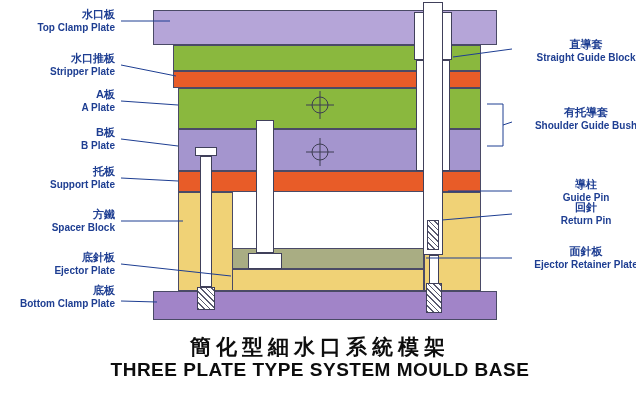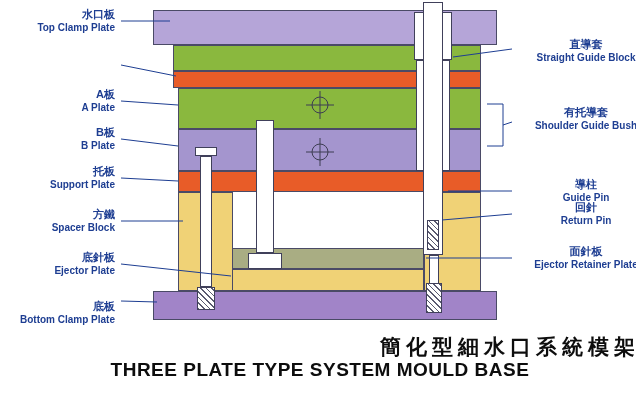--- a/index.html
+++ b/index.html
@@ -8,21 +8,21 @@
   .plate{position:absolute;border:1px solid var(--outline,#4a4a66);box-sizing:border-box;}
   .pin{position:absolute;background:#fff;border:1px solid #40405a;box-sizing:border-box;}
   .hatch{background-image:repeating-linear-gradient(45deg,#5a5a70 0,#5a5a70 1px,transparent 1px,transparent 4px);}
   .overlay{position:absolute;left:0;top:0;pointer-events:none;}
   .lbl{position:absolute;color:var(--label_text,#1e3e92);line-height:13px;}
   .lbl.left{right:521px;width:115px;text-align:right;}
   .lbl.right{left:516px;width:124px;text-align:center;white-space:nowrap;margin-left:8px;}
   .lbl .zh{font-size:11px;font-weight:bold;}
   .lbl .en{font-size:10px;font-weight:bold;}
   .title{position:absolute;left:0;width:640px;text-align:center;color:#0d0d0d;font-weight:bold;}
-  .title.zh-t{top:333px;font-size:21px;letter-spacing:5px;text-align:right;}
+  .title.zh-t{top:333px;font-size:21px;letter-spacing:5px;}
   .title.en-t{top:359px;font-size:19px;letter-spacing:0.5px;}
 </style>
 </head>
 <body>
 
 <div class="stage">
 
   <div class="plate" style="left:153px;top:10px;width:344px;height:35px;background:var(--top_clamp)"></div>
   <div class="plate" style="left:173px;top:45px;width:308px;height:26px;background:var(--stripper_green)"></div>
   <div class="plate" style="left:173px;top:71px;width:308px;height:17px;background:var(--band_orange)"></div>
@@ -75,41 +75,45 @@
       <circle cx="320" cy="152" r="8"></circle>
       <line x1="306" y1="152" x2="334" y2="152"></line>
       <line x1="320" y1="138" x2="320" y2="166"></line>
     </g>
   </svg>
 
   <div class="lbl left" style="top:8px">
     <div class="zh">水口板</div>
     <div class="en">Top Clamp Plate</div>
   </div>
+  <div class="lbl left" style="top:52px">
+    <div class="zh">水口推板</div>
+    <div class="en">Stripper Plate</div>
+  </div>
   <div class="lbl left" style="top:88px">
     <div class="zh">A板</div>
     <div class="en">A Plate</div>
   </div>
   <div class="lbl left" style="top:165px">
     <div class="zh">托板</div>
     <div class="en">Support Plate</div>
   </div>
   <div class="lbl left" style="top:126px">
     <div class="zh">B板</div>
     <div class="en">B Plate</div>
   </div>
   <div class="lbl left" style="top:251px">
     <div class="zh">底針板</div>
     <div class="en">Ejector Plate</div>
   </div>
   <div class="lbl left" style="top:208px">
     <div class="zh">方鐵</div>
     <div class="en">Spacer Block</div>
   </div>
-  <div class="lbl left" style="top:300px">
+  <div class="lbl left" style="top:284px">
     <div class="zh">底板</div>
     <div class="en">Bottom Clamp Plate</div>
   </div>
 
   <div class="lbl right" style="top:38px">
     <div class="zh">直導套</div>
     <div class="en">Straight Guide Block</div>
   </div>
   <div class="lbl right" style="top:106px">
     <div class="zh">有托導套</div>

